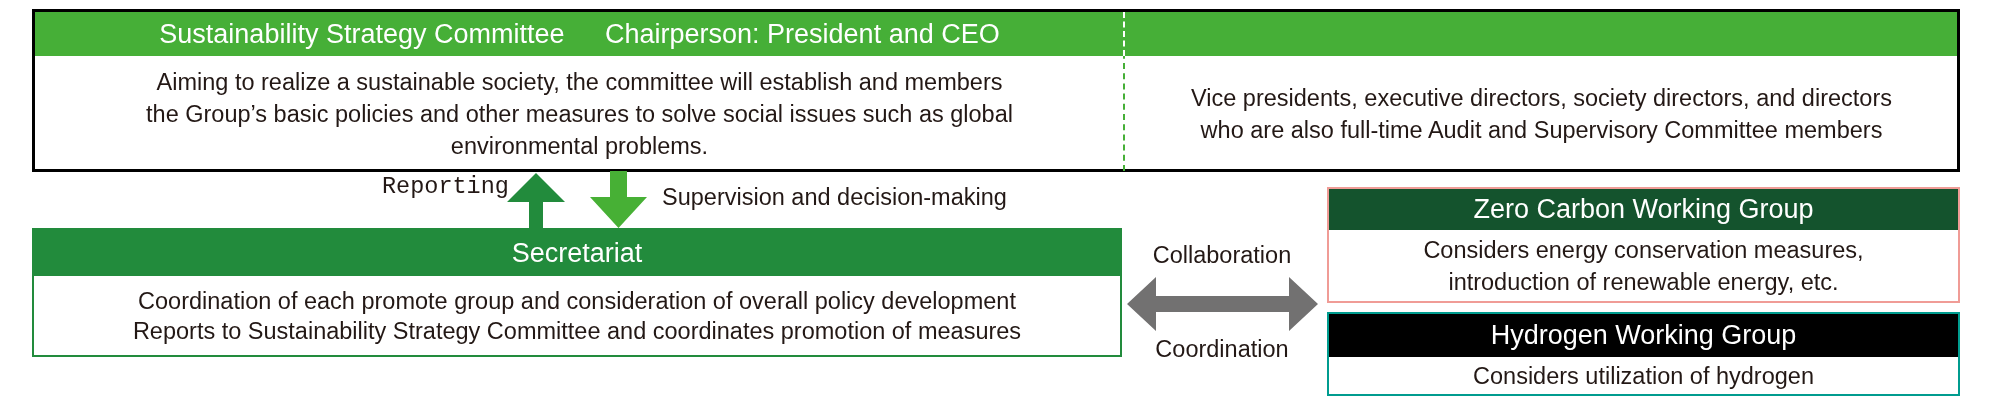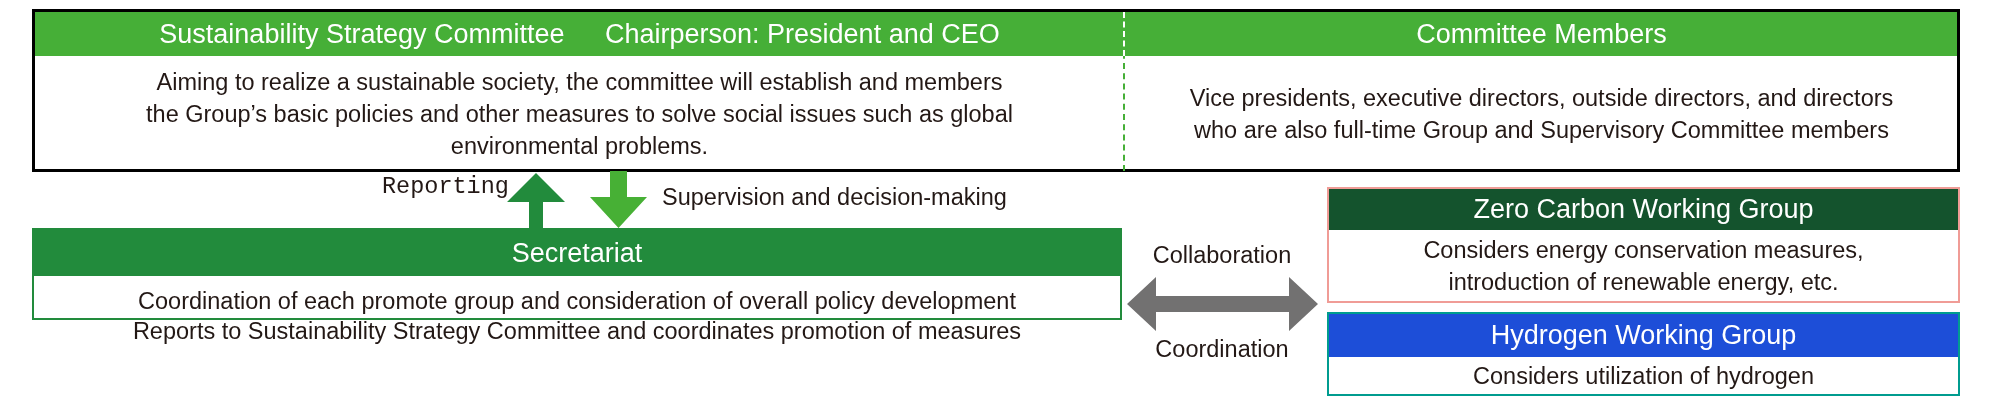--- a/index.html
+++ b/index.html
@@ -23,54 +23,53 @@
              border-left: 2px dashed #46AF37; }
   #divider-hdr { left: 1088px; top: 0; width: 0; height: 44px;
              border-left: 2px dashed #ffffff; }
 
   
   #arrow-up, #arrow-down { position: absolute; }
   #reporting-label { left: 382px; top: 173px; font-family: Liberation Mono, monospace; }
   #supervision-label { left: 662px; top: 183px; }
 
   
-  #secretariat { left: 32px; top: 228px; width: 1090px; height: 92px; border: 2px solid #228B3C; padding-left: 31px; }
+  #secretariat { left: 32px; top: 228px; width: 1090px; height: 129px; border: 2px solid #228B3C; padding-left: 31px; }
   #secretariat-title { left: 0; top: 0; width: 1086px; height: 46px; background: #228B3C; }
   #secretariat-desc { left: 0; top: 46px; width: 1086px; height: 79px; line-height: 30px; }
 
   
   #collab-label { left: 1150px; top: 241px; width: 144px; text-align: center; }
   #coord-label { left: 1150px; top: 335px; width: 144px; text-align: center; }
 
   
   #zero-carbon { left: 1327px; top: 187px; width: 633px; height: 116px; border: 2px solid #F09C96; }
   #zero-carbon-title { left: 0; top: 0; width: 629px; height: 41px; background: #14532d; font-size: 27px; }
   #zero-carbon-desc { left: 0; top: 41px; width: 629px; height: 71px; line-height: 32px; }
 
   #hydrogen { left: 1327px; top: 312px; width: 633px; height: 84px; border: 2px solid #009C8F; }
-  #hydrogen-title { left: 0; top: 0; width: 629px; height: 43px; background: #1d4ed8; font-size: 27px; }
+  #hydrogen-title { left: 0; top: 0; width: 629px; height: 43px; background: #000000; font-size: 27px; }
   #hydrogen-desc { left: 0; top: 43px; width: 629px; height: 37px; line-height: 32px; }
 </style>
 </head>
 <body>
 
 <div id="committee" class="abs">
   <div class="hdr-band"></div>
   <div id="committee-title-left" class="abs hdr">Sustainability Strategy Committee  Chairperson: President and CEO</div>
-  <div id="committee-title-right" class="abs hdr">Committee Members</div>
   <div id="divider" class="abs"></div>
   <div id="divider-hdr" class="abs"></div>
   <div id="committee-desc-left" class="abs body-text">
     <div>Aiming to realize a sustainable society, the committee will establish and members</div>
     <div>the Group’s basic policies and other measures to solve social issues such as global</div>
     <div>environmental problems.</div>
   </div>
   <div id="committee-desc-right" class="abs body-text">
-    <div>Vice presidents, executive directors, outside directors, and directors</div>
-    <div>who are also full-time Group and Supervisory Committee members</div>
+    <div>Vice presidents, executive directors, society directors, and directors</div>
+    <div>who are also full-time Audit and Supervisory Committee members</div>
   </div>
 </div>
 
 <span id="reporting-label" class="abs label">Reporting</span>
 <svg id="arrow-up" style="left:505px;top:172px;" width="62" height="58" viewBox="0 0 62 58">
   <polygon points="31,1 60,30 38,30 38,58 24,58 24,30 2,30" fill="#228B3C"></polygon>
 </svg>
 <svg id="arrow-down" style="left:589px;top:171px;" width="60" height="58" viewBox="0 0 60 58">
   <polygon points="21,0 38,0 38,26 58,26 29.5,57 1,26 21,26" fill="#47B035"></polygon>
 </svg>

